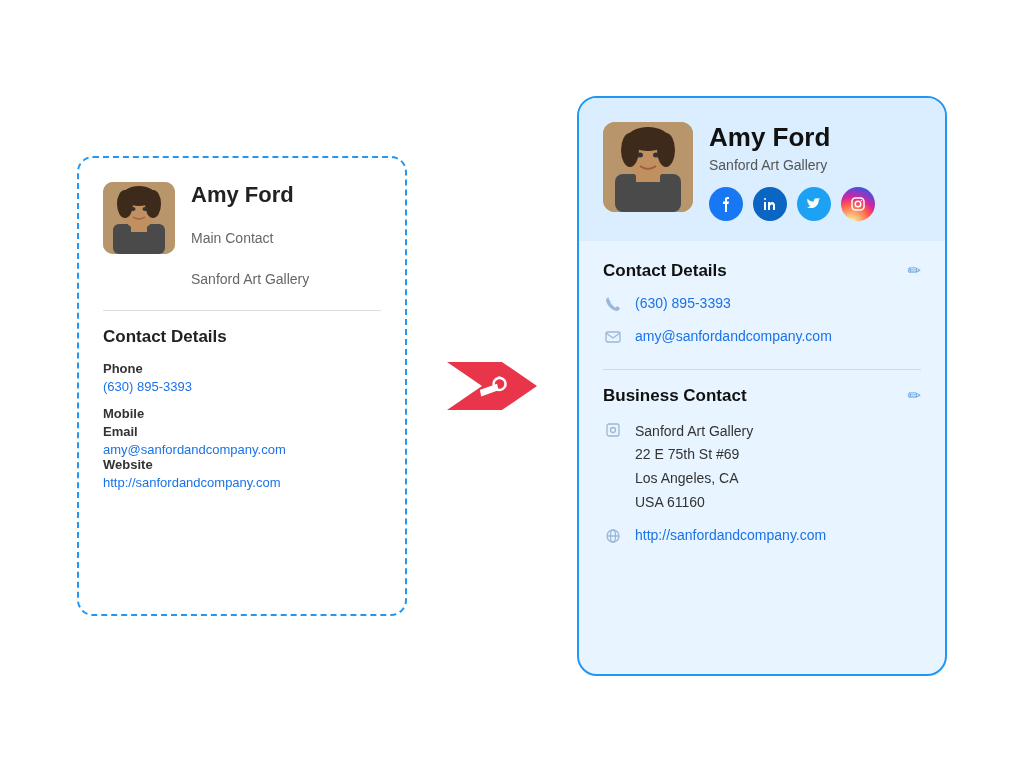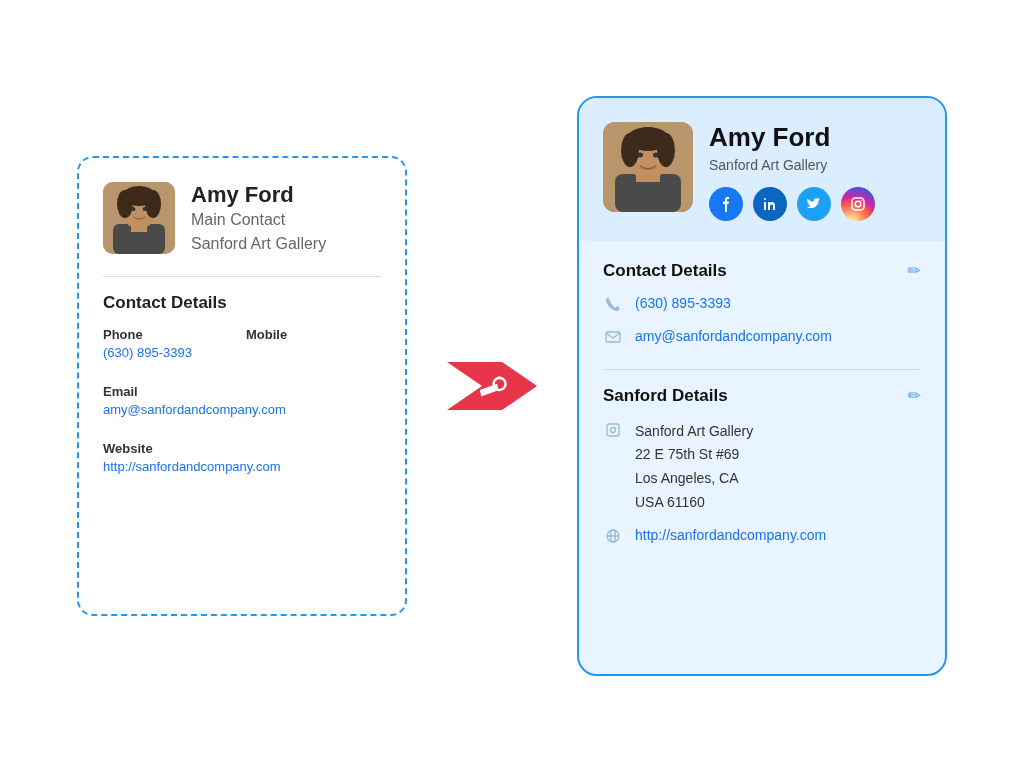--- a/index.html
+++ b/index.html
@@ -58,63 +58,63 @@
     }
 
     .card-name {
       font-size: 22px;
       font-weight: 700;
       color: #222;
       line-height: 1.2;
     }
 
     .card-subtitle {
-      font-size: 16px;
+      font-size: 14px;
       color: #666;
-      margin-top: 0;
+      margin-top: 20px;
       line-height: 1.5;
     }
 
     .divider {
       border: none;
       border-top: 1px solid #ddd;
       margin: 16px 0;
     }
 
     .section-title {
       font-size: 17px;
       font-weight: 700;
       color: #222;
       margin-bottom: 14px;
     }
 
     .contact-grid {
       display: grid;
-      grid-template-columns: 1fr 1fr;
+      grid-template-columns: 1fr;
       gap: 12px 8px;
     }
 
     .contact-field-label {
       font-size: 13px;
       font-weight: 700;
       color: #333;
       margin-bottom: 3px;
     }
 
     .contact-field-value {
       font-size: 13px;
       color: #1a73e8;
     }
 
     .contact-field-value.dark {
       color: #333;
     }
 
     .contact-full {
-      margin-top: 24px;
+      margin-top: 0;
     }
 
     
     .arrow-wrapper {
       display: flex;
       align-items: center;
       justify-content: center;
       flex-shrink: 0;
     }
 
@@ -394,21 +394,21 @@
               </svg>
           </span>
           <div class="row-value">amy@sanfordandcompany.com</div>
         </div>
       </div>
 
       <hr class="divider-right">
 
       <div class="right-section">
         <div class="right-section-header">
-          <div class="right-section-title">Sanford Details</div>
+          <div class="right-section-title">Business Contact</div>
           <span class="edit-icon">✏</span>
         </div>
 
         <div class="contact-row">
           <span class="row-icon" style="margin-top:2px">
             <svg width="16" height="16" viewBox="0 0 16 16" fill="none" stroke="#9ab8d8" stroke-width="1.3">
                 <rect x="2" y="2" width="12" height="12" rx="2"></rect>
                 <circle cx="8" cy="8" r="2.5"></circle>
               </svg>
           </span>

